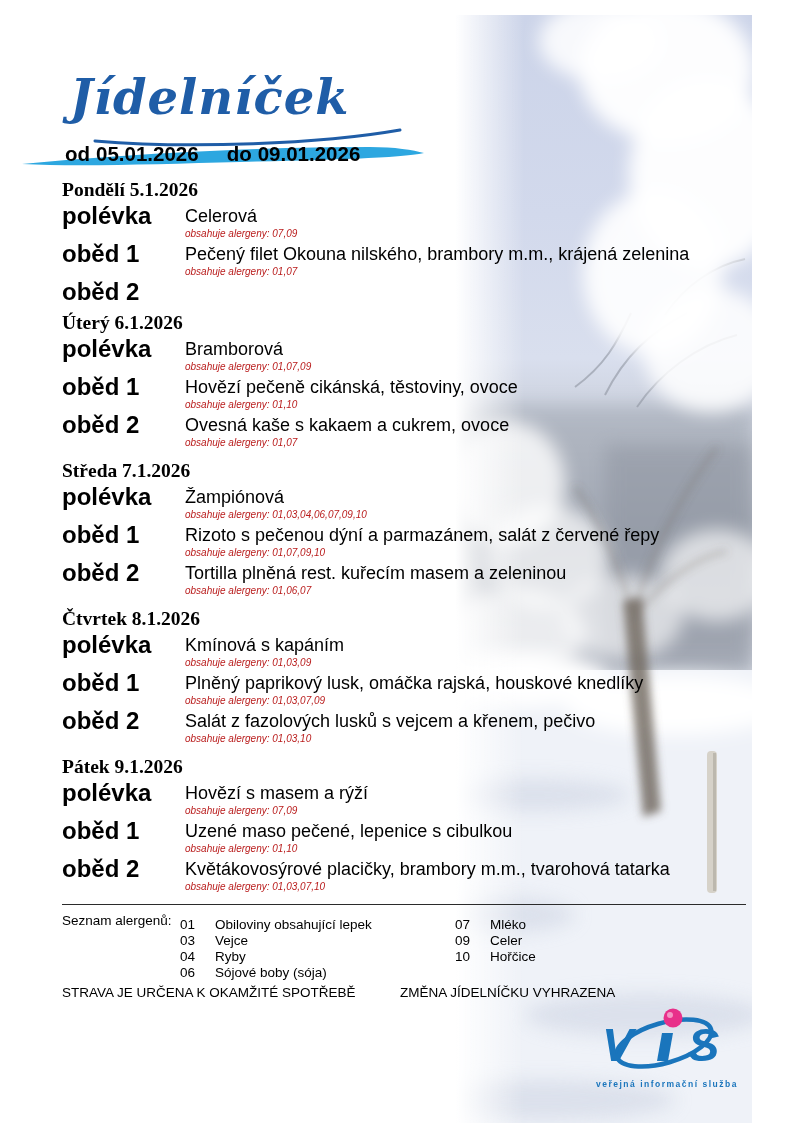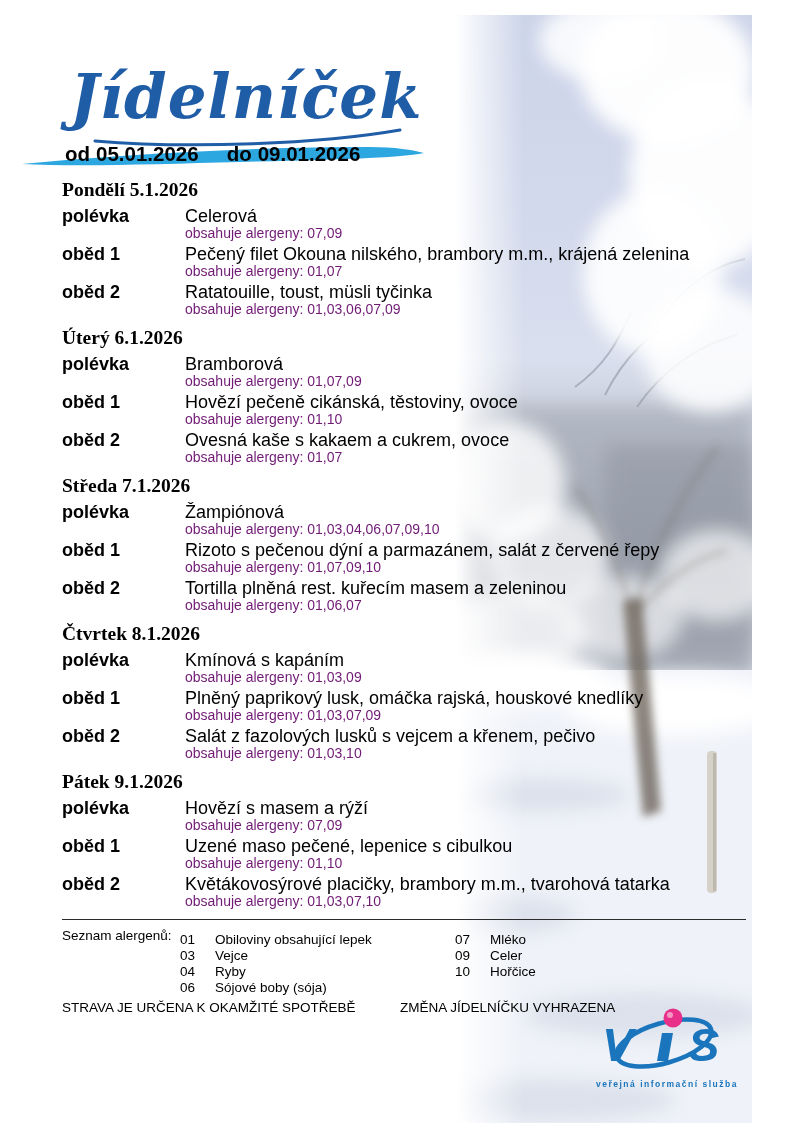--- a/index.html
+++ b/index.html
@@ -20,40 +20,40 @@
   .photo svg { position:absolute; inset:0; }
   .photo-fade {
     position:absolute; left:0; top:0; bottom:0; width:70px;
     background:linear-gradient(90deg, #ffffff 0%, rgba(255,255,255,0) 100%);
   }
 
   
   .brand-title {
     position:absolute; left:70px; top:62px;
     font-family:"DejaVu Serif", serif; font-style:italic; font-weight:bold;
-    font-size:61px; line-height:70px; color:#1f5da7; letter-spacing:1px;
+    font-size:48px; line-height:70px; color:#1f5da7; letter-spacing:1px;
     z-index:3;
   }
   .header-swoosh { position:absolute; left:0; top:60px; z-index:2; }
   .date-range {
     position:absolute; left:65px; top:142px; z-index:4;
     font-size:20.5px; font-weight:bold; white-space:nowrap;
   }
   .date-range .dgap { display:inline-block; width:28px; }
   .date-range .sgap { display:inline-block; width:6px; }
 
   
   .content { position:absolute; left:62px; top:178px; width:692px; z-index:3; }
   .day { margin:0 0 9px 0; }
   .day-heading { margin:0 0 5px 0; font-size:19.5px; line-height:23px; font-weight:bold;font-family:Liberation Serif, serif; }
   .row { display:flex; margin:0 0 3px 0; }
-  .lbl { flex:none; width:123px; font-size:18px; line-height:20px; font-weight:bold; }
+  .lbl { flex:none; width:123px; font-size:24px; line-height:20px; font-weight:bold; }
   .dishwrap { flex:1; min-width:0; }
   .nm { font-size:18px; line-height:20px; white-space:nowrap; }
-  .alg { font-size:14px; line-height:15px; color:#701a75; }
+  .alg { font-size:10px; line-height:15px; font-style:italic; color:#b91c1c; }
 
   .rule { border:none; border-top:1.4px solid #2b2b2b; margin:10px 0 8px 0; width:684px; }
 
   
   .legend { position:relative; font-size:13.5px; line-height:16px; }
   .legend-cap { position:absolute; left:0; top:0; }
   .lcol { position:absolute; top:4px; }
   .lcol1 { left:118px; }
   .lcol2 { left:393px; }
   .lrow { display:flex; }
@@ -162,24 +162,20 @@
       </div>
       <div class="row">
         <span class="lbl">oběd 1</span>
         <div class="dishwrap">
             <div class="nm">Pečený filet Okouna nilského, brambory m.m., krájená zelenina</div>
         <div class="alg">obsahuje alergeny: 01,07</div>
           </div>
       </div>
       <div class="row">
         <span class="lbl">oběd 2</span>
-        <div class="dishwrap">
-            <div class="nm">Ratatouille, toust, müsli tyčinka</div>
-        <div class="alg">obsahuje alergeny: 01,03,06,07,09</div>
-          </div>
       </div>
     </section>
 
     <section class="day">
       <h2 class="day-heading">Úterý 6.1.2026</h2>
       <div class="row">
         <span class="lbl">polévka</span>
         <div class="dishwrap">
             <div class="nm">Bramborová</div>
         <div class="alg">obsahuje alergeny: 01,07,09</div>

